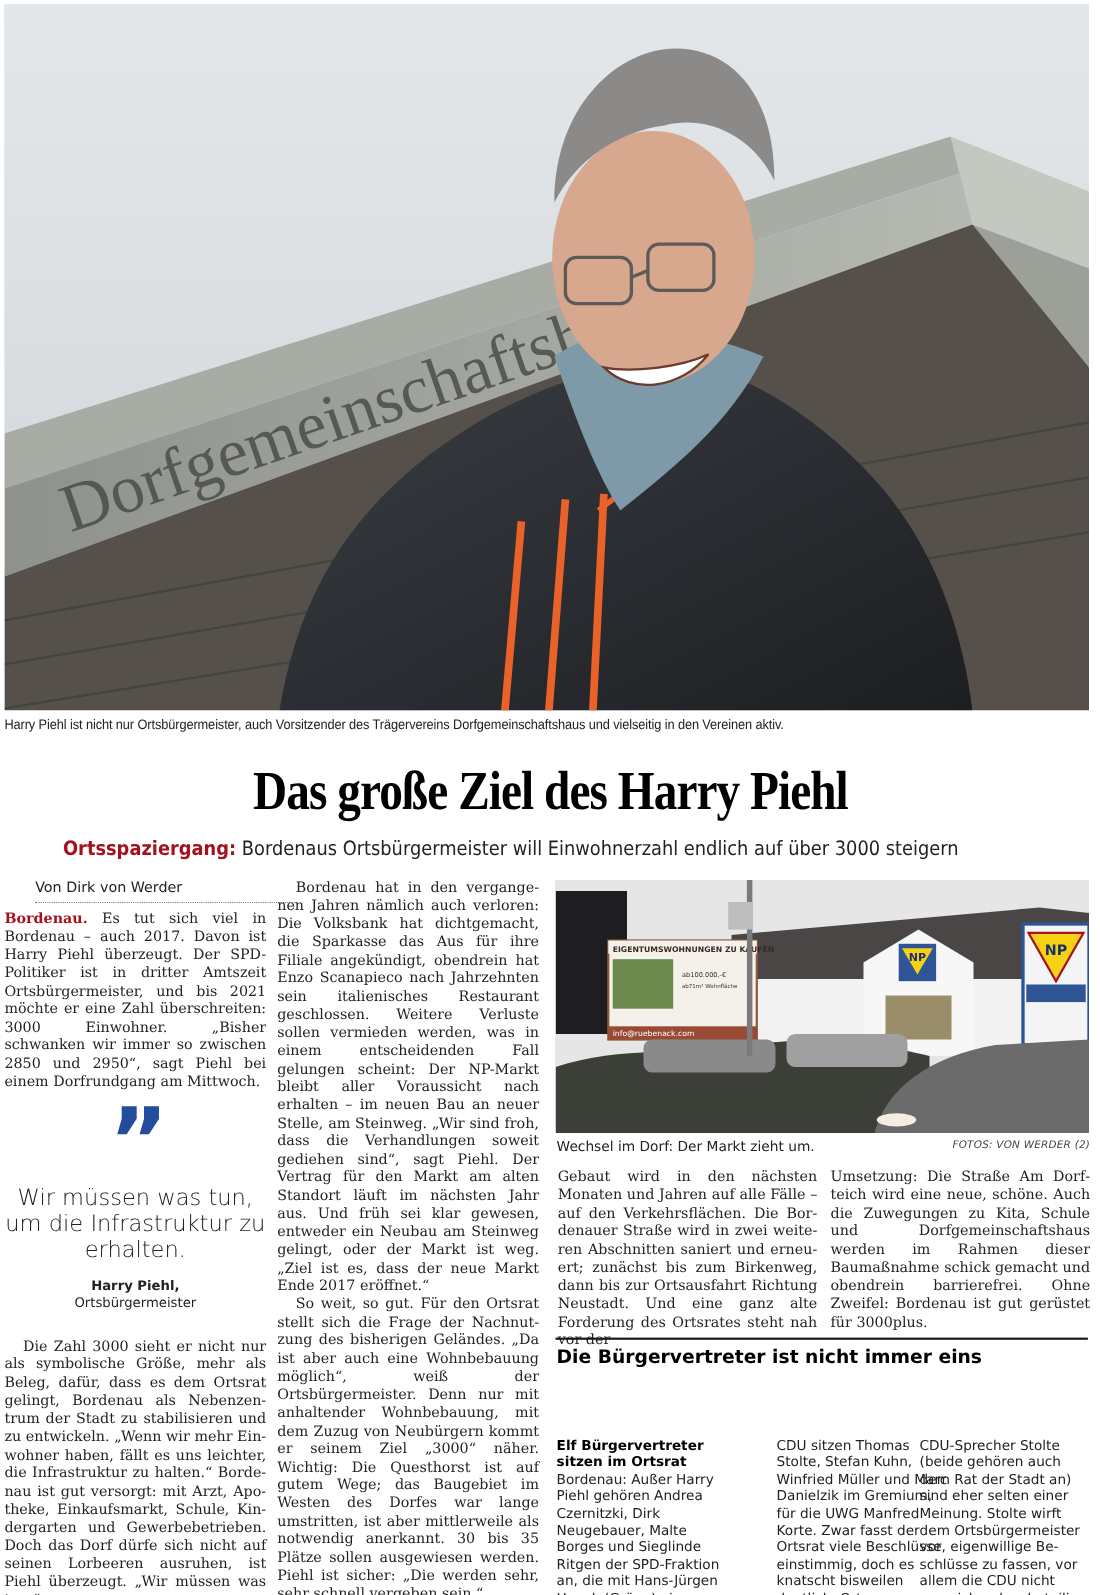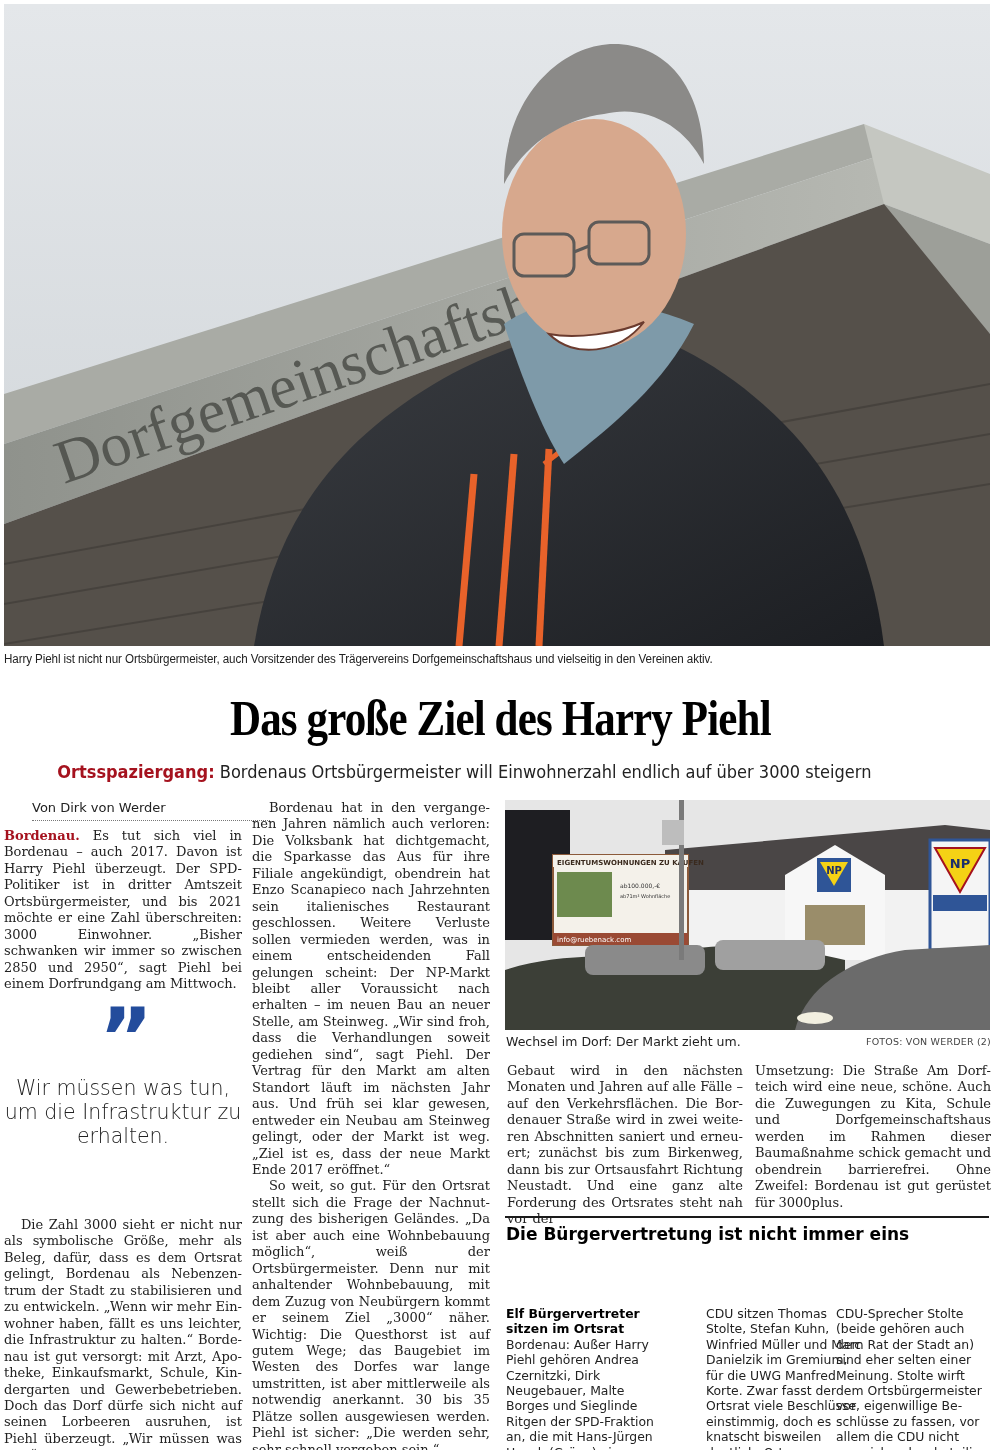--- a/index.html
+++ b/index.html
@@ -78,20 +78,21 @@
   }
   .photo2 svg { display: block; width: 100%; height: 100%; }
   .photo2-caption {
     position: absolute; left: 506px; top: 1034px; width: 485px;
     font-family: "DejaVu Sans", sans-serif; font-size: 12.5px; color: #222;
   }
   .photo2-credit {
     position: absolute; right: 9px; top: 1036px;
     font-family: "DejaVu Sans", sans-serif; font-size: 9.5px; color: #444;
     letter-spacing: 0.2px;
+    font-style: italic;
   }
 
   
   .box-rule { position: absolute; left: 505px; top: 1216px; width: 484px; height: 2px; background: #1a1a1a; }
   .box-title {
     position: absolute; left: 506px; top: 1224px; width: 484px;
     font-family: "DejaVu Sans", sans-serif; font-weight: bold; font-size: 17px;
     color: #000; white-space: nowrap;
   }
   .box-col {
@@ -167,20 +168,24 @@
 </div>
 
 <div class="byline">Von Dirk von Werder</div>
 <div class="col col1">
   <p class="noindent"><span class="place">Bordenau.</span><span> Es tut sich viel in Borde­nau – auch 2017. Davon ist Harry Piehl überzeugt. Der SPD-Politiker ist in dritter Amtszeit Ortsbürger­meister, und bis 2021 möchte er eine Zahl überschreiten: 3000 Einwoh­ner. „Bisher schwanken wir immer so zwischen 2850 und 2950“, sagt Piehl bei einem Dorfrundgang am Mittwoch.</span></p>
 </div>
 
 <div class="quote">
   <div class="quote-mark">”</div>
   <div class="quote-text">Wir müssen was tun, um die Infrastruktur zu erhalten.</div>
+  <div class="quote-author">
+    <b>Harry Piehl,</b>
+    <span>Ortsbürgermeister</span>
+  </div>
 </div>
 
 <div class="col col1b">
   <p>Die Zahl 3000 sieht er nicht nur als symbolische Größe, mehr als Beleg, dafür, dass es dem Ortsrat gelingt, Bordenau als Nebenzen­trum der Stadt zu stabilisieren und zu entwickeln. „Wenn wir mehr Ein­wohner haben, fällt es uns leichter, die Infrastruktur zu halten.“ Borde­nau ist gut versorgt: mit Arzt, Apo­theke, Einkaufsmarkt, Schule, Kin­dergarten und Gewerbebetrieben. Doch das Dorf dürfe sich nicht auf seinen Lorbeeren ausruhen, ist Piehl überzeugt. „Wir müssen was tun.“</p>
 </div>
 
 <div class="col col2">
   <p>Bordenau hat in den vergange­nen Jahren nämlich auch verloren: Die Volksbank hat dichtgemacht, die Sparkasse das Aus für ihre Filia­le angekündigt, obendrein hat Enzo Scanapieco nach Jahrzehnten sein italienisches Restaurant geschlos­sen. Weitere Verluste sollen vermie­den werden, was in einem entschei­denden Fall gelungen scheint: Der NP-Markt bleibt aller Voraussicht nach erhalten – im neuen Bau an neuer Stelle, am Steinweg. „Wir sind froh, dass die Verhandlungen soweit gediehen sind“, sagt Piehl. Der Vertrag für den Markt am alten Standort läuft im nächsten Jahr aus. Und früh sei klar gewesen, entwe­der ein Neubau am Steinweg ge­lingt, oder der Markt ist weg. „Ziel ist es, dass der neue Markt Ende 2017 eröffnet.“</p>
   <p>So weit, so gut. Für den Ortsrat stellt sich die Frage der Nachnut­zung des bisherigen Geländes. „Da ist aber auch eine Wohnbebauung möglich“, weiß der Ortsbürgermeis­ter. Denn nur mit anhaltender Wohn­bebauung, mit dem Zuzug von Neu­bürgern kommt er seinem Ziel „3000“ näher. Wichtig: Die Quest­horst ist auf gutem Wege; das Bau­gebiet im Westen des Dorfes war lange umstritten, ist aber mittlerwei­le als notwendig anerkannt. 30 bis 35 Plätze sollen ausgewiesen wer­den. Piehl ist sicher: „Die werden sehr, sehr schnell vergeben sein.“</p>
 
@@ -233,20 +238,20 @@
 <div class="photo2-credit">FOTOS: VON WERDER (2)</div>
 
 <div class="col col3">
   <p class="noindent">Gebaut wird in den nächsten Monaten und Jahren auf alle Fälle – auf den Verkehrsflächen. Die Bor­denauer Straße wird in zwei weite­ren Abschnitten saniert und erneu­ert; zunächst bis zum Birkenweg, dann bis zur Ortsausfahrt Richtung Neustadt. Und eine ganz alte Forde­rung des Ortsrates steht nah vor der</p>
 </div>
 <div class="col col4">
   <p class="noindent">Umsetzung: Die Straße Am Dorf­teich wird eine neue, schöne. Auch die Zuwegungen zu Kita, Schule und Dorfgemeinschaftshaus werden im Rahmen dieser Baumaßnahme schick gemacht und obendrein bar­rierefrei. Ohne Zweifel: Bordenau ist gut gerüstet für 3000plus.</p>
 </div>
 
 <div class="box-rule"></div>
-<h2 class="box-title">Die Bürgervertretung ist nicht immer eins</h2>
+<h2 class="box-title">Die Bürgervertreter ist nicht immer eins</h2>
 <div class="box-col bc1">
   <b>Elf Bürgervertreter sit­zen im Ortsrat</b><span> Borde­nau: Außer Harry Piehl gehören Andrea Czer­nitzki, Dirk Neugebauer, Malte Borges und Sieg­linde Ritgen der SPD-Fraktion an, die mit Hans-Jürgen Hayek (Grüne) eine Mehrheits­gruppe bildet. Für die</span>
 </div>
 <div class="box-col bc2">CDU sitzen Thomas Stolte, Stefan Kuhn, Winfried Müller und Marc Danielzik im Gre­mium, für die UWG Manfred Korte. Zwar fasst der Ortsrat viele Beschlüsse einstimmig, doch es knatscht bis­weilen deutlich. Orts­bürgermeister Piehl und</div>
 <div class="box-col bc3">
   <span>CDU-Sprecher Stolte (beide gehören auch dem Rat der Stadt an) sind eher selten einer Meinung. Stolte wirft dem Ortsbürgermeister vor, eigenwillige Be­schlüsse zu fassen, vor allem die CDU nicht ausreichend zu beteili­gen.</span><span class="signature">vw</span>
 </div>
 
 </body></html>

